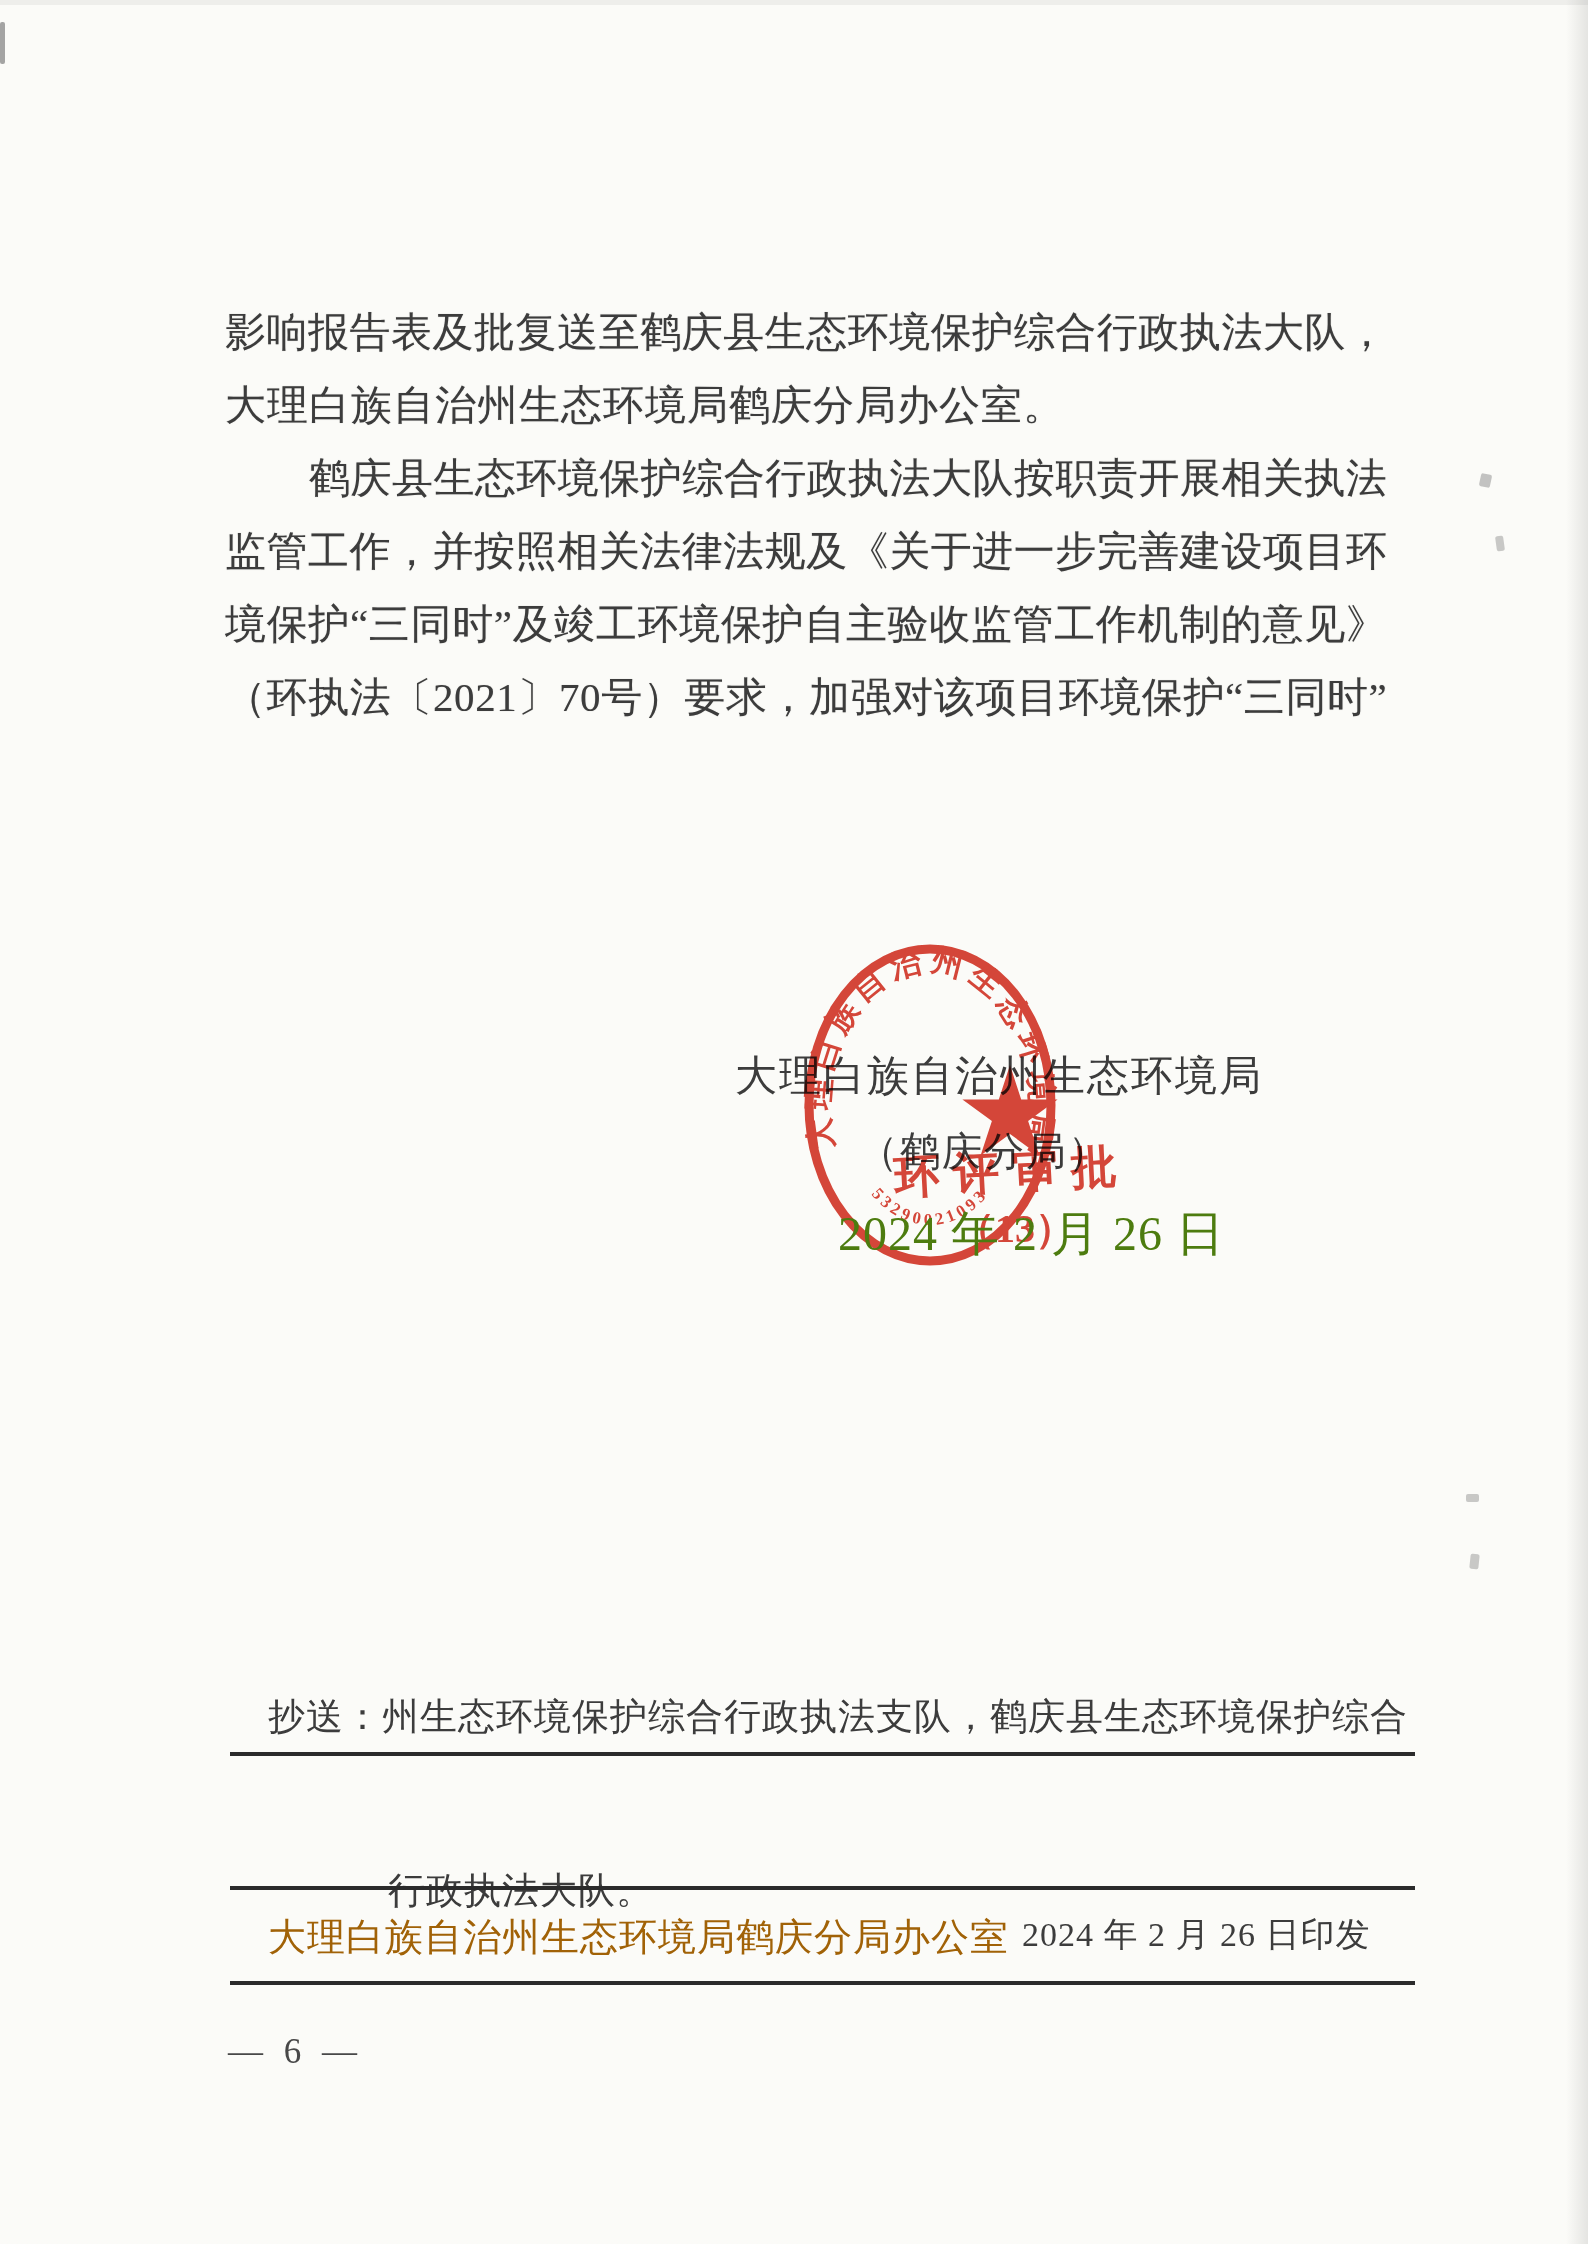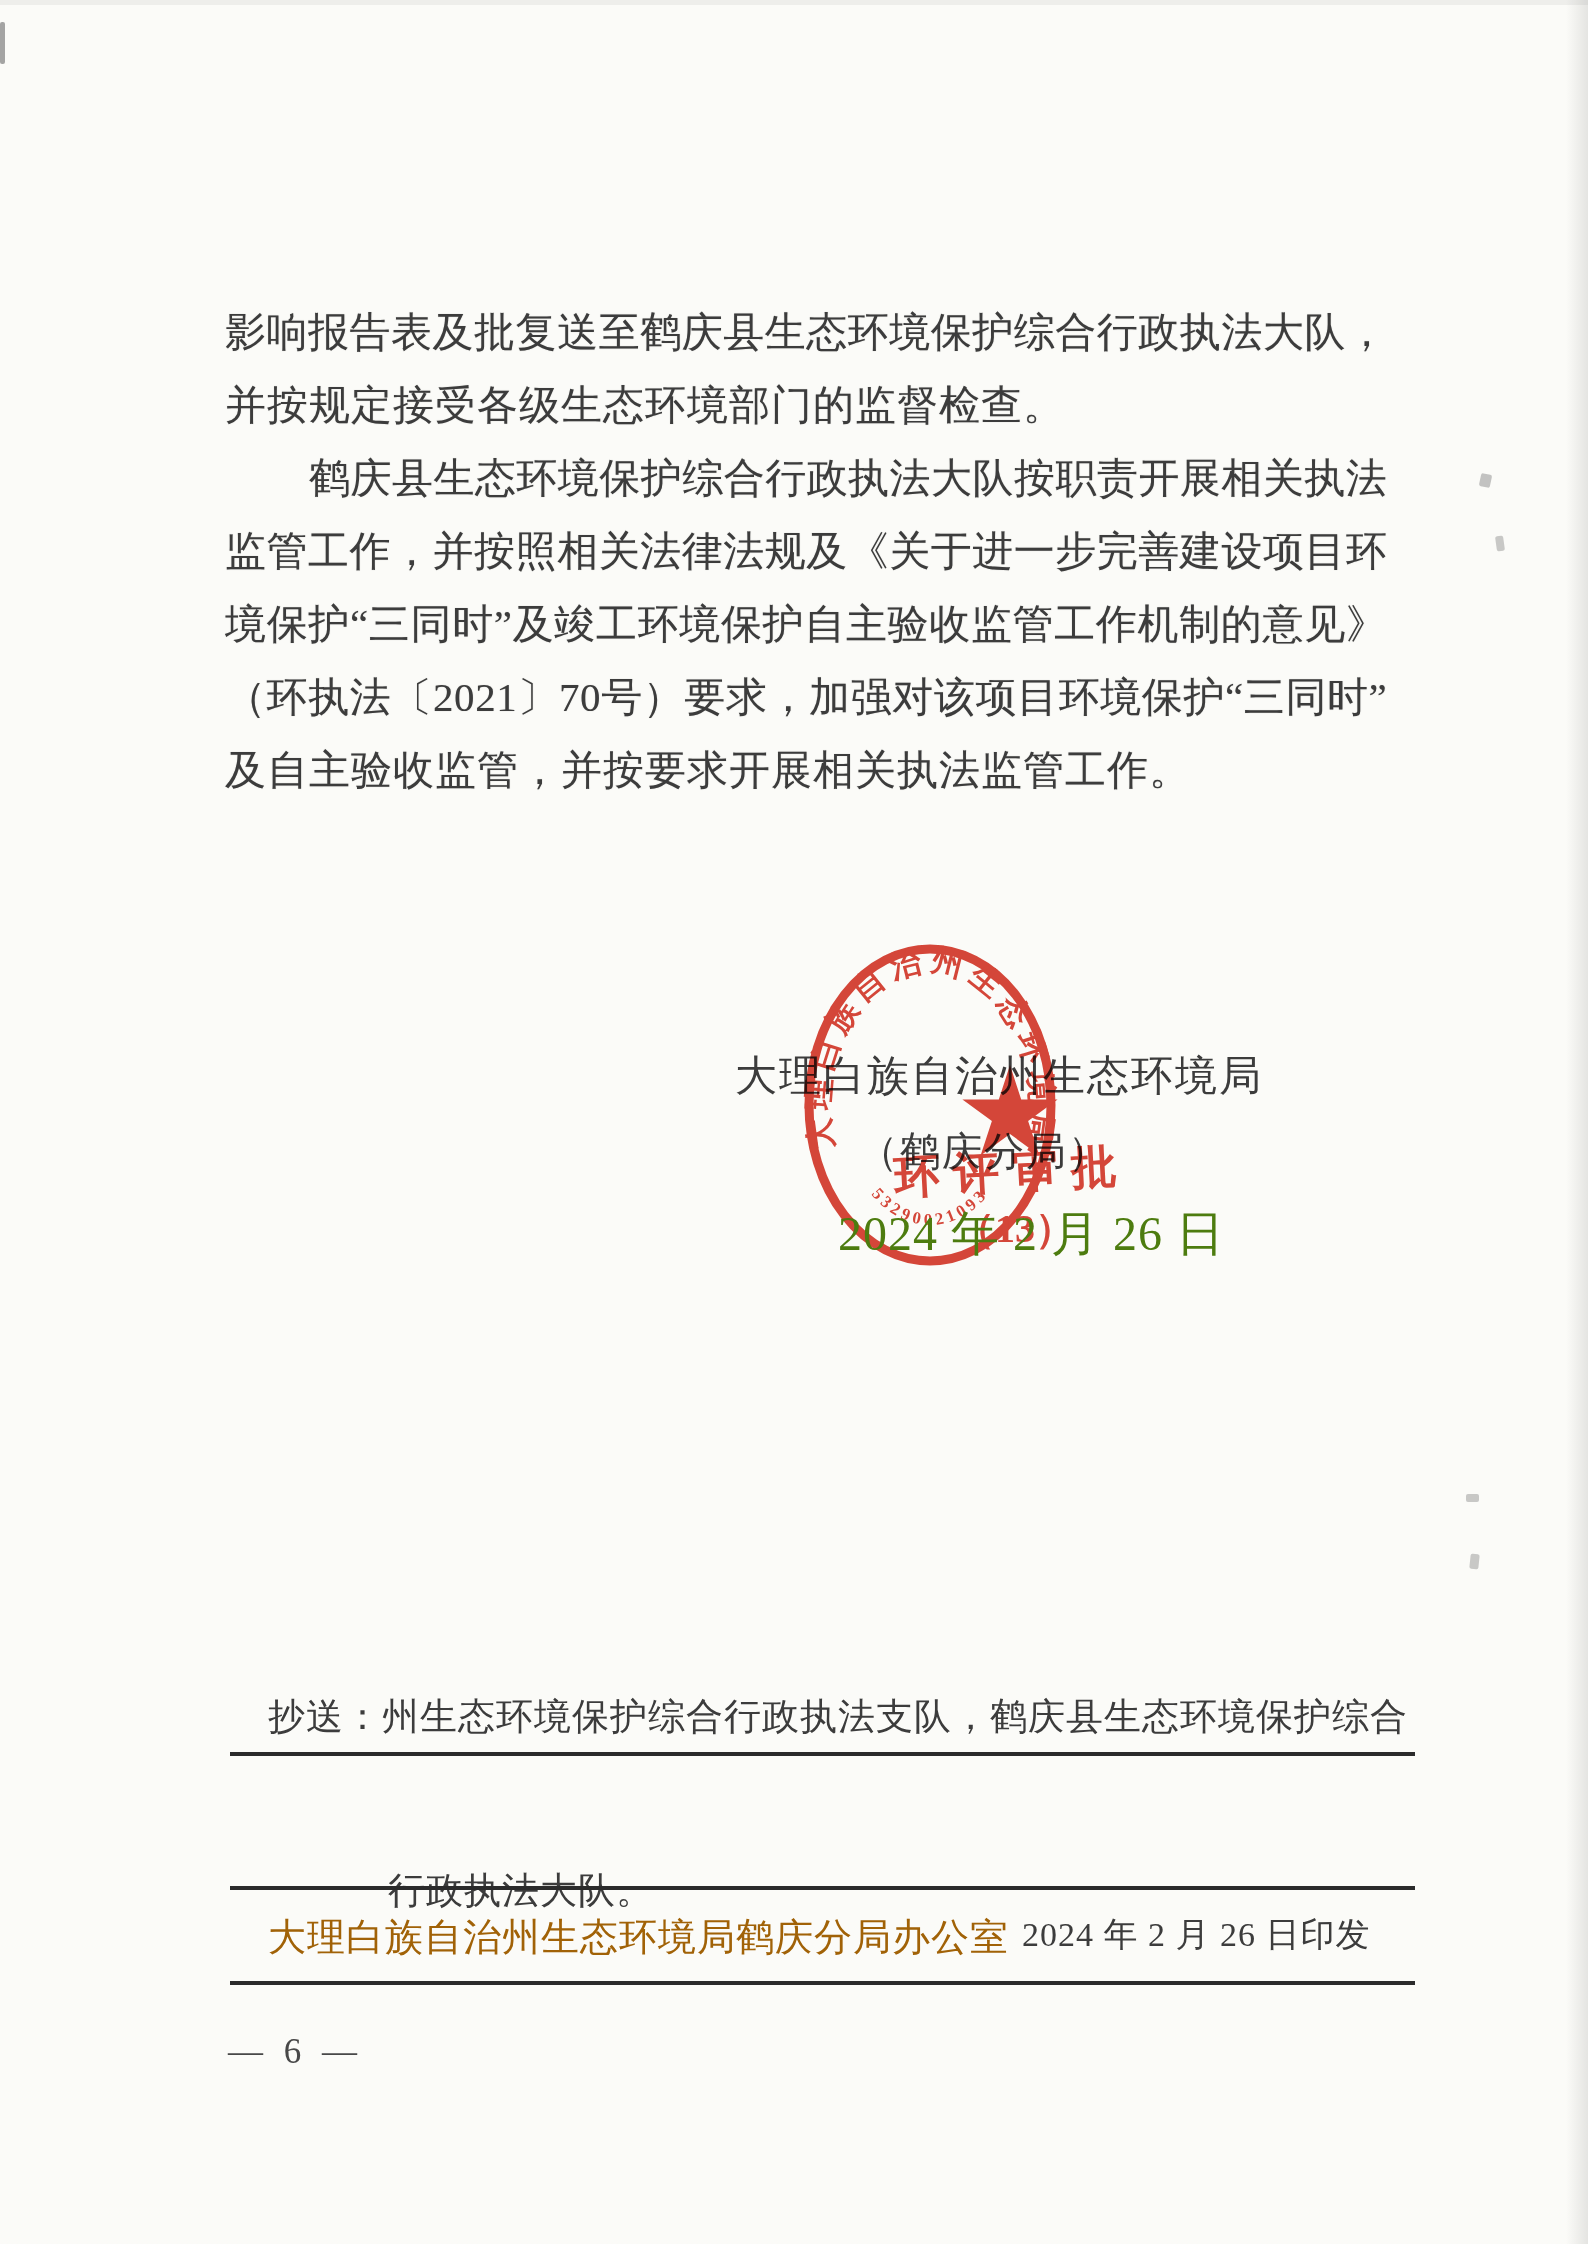--- a/index.html
+++ b/index.html
@@ -74,21 +74,21 @@
         <span>综</span>
         <span>合</span>
         <span>行</span>
         <span>政</span>
         <span>执</span>
         <span>法</span>
         <span>大</span>
         <span>队</span>
         <span>，</span>
       </div>
-    <div class="bline">并按规定接受各级生态环境部门的监督检查。</div>
+    <div class="bline">大理白族自治州生态环境局鹤庆分局办公室。</div>
     <div class="bline jline indent2">
         <span>鹤</span>
         <span>庆</span>
         <span>县</span>
         <span>生</span>
         <span>态</span>
         <span>环</span>
         <span>境</span>
         <span>保</span>
         <span>护</span>
@@ -198,21 +198,20 @@
         <span>环</span>
         <span>境</span>
         <span>保</span>
         <span>护</span>
         <span>“</span>
         <span>三</span>
         <span>同</span>
         <span>时</span>
         <span>”</span>
       </div>
-    <div class="bline">及自主验收监管，并按要求开展相关执法监管工作。</div>
   </div>
 
   <div class="sig-org">大理白族自治州生态环境局</div>
   <div class="sig-branch">（鹤庆分局）</div>
   <div class="sig-date">2024 年 2 月 26 日</div>
 
   <svg class="seal" viewBox="0 0 400 350">
     <ellipse cx="185" cy="170" rx="121" ry="156" fill="none" stroke="#d5392b" stroke-width="9"></ellipse>
     <path id="rimPath" d="M 90,216 A 101,134 0 1 1 280,216" fill="none"></path>
     <path id="serPath" d="M 113,239 A 88,120 0 0 0 257,239" fill="none"></path>

